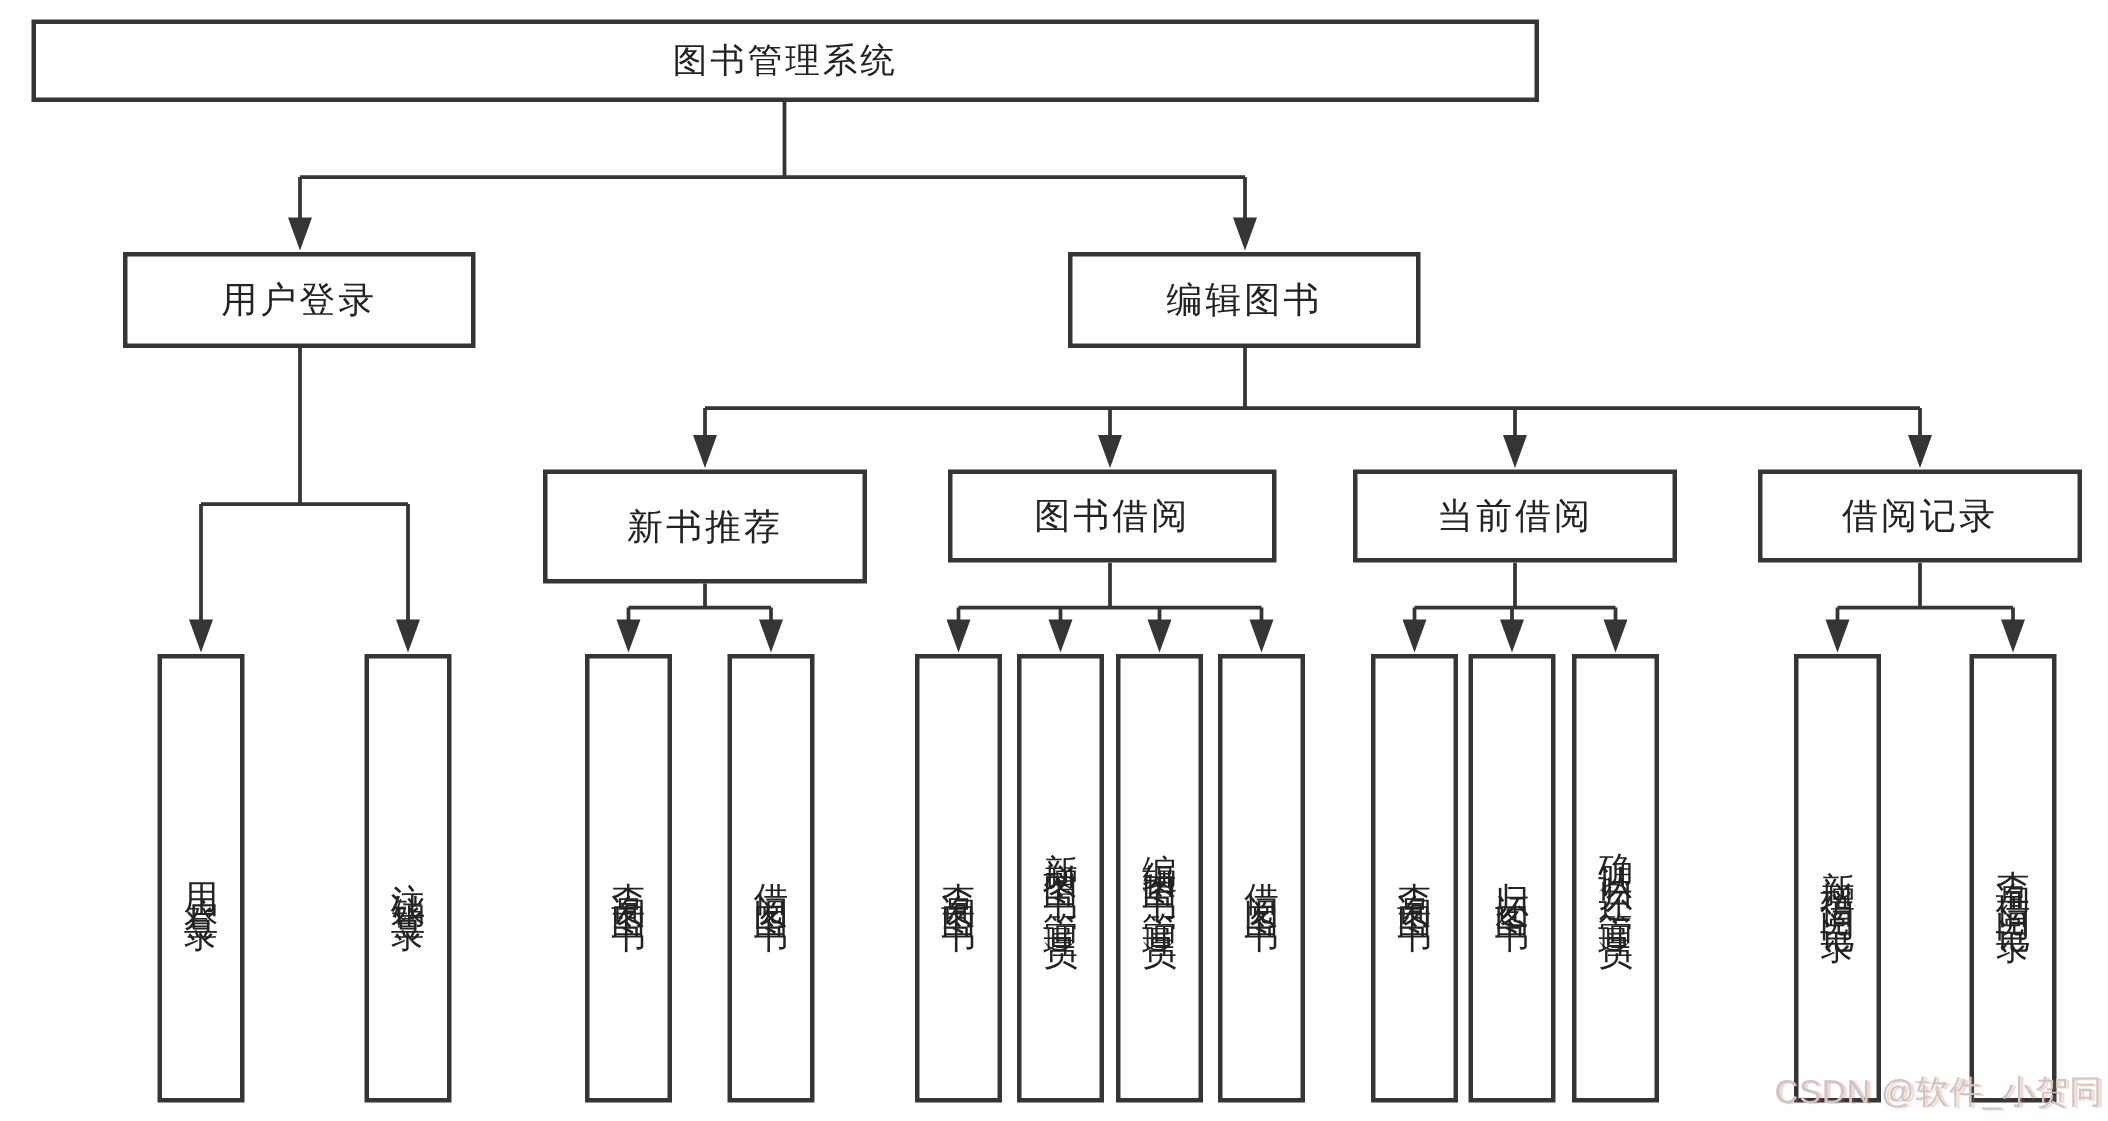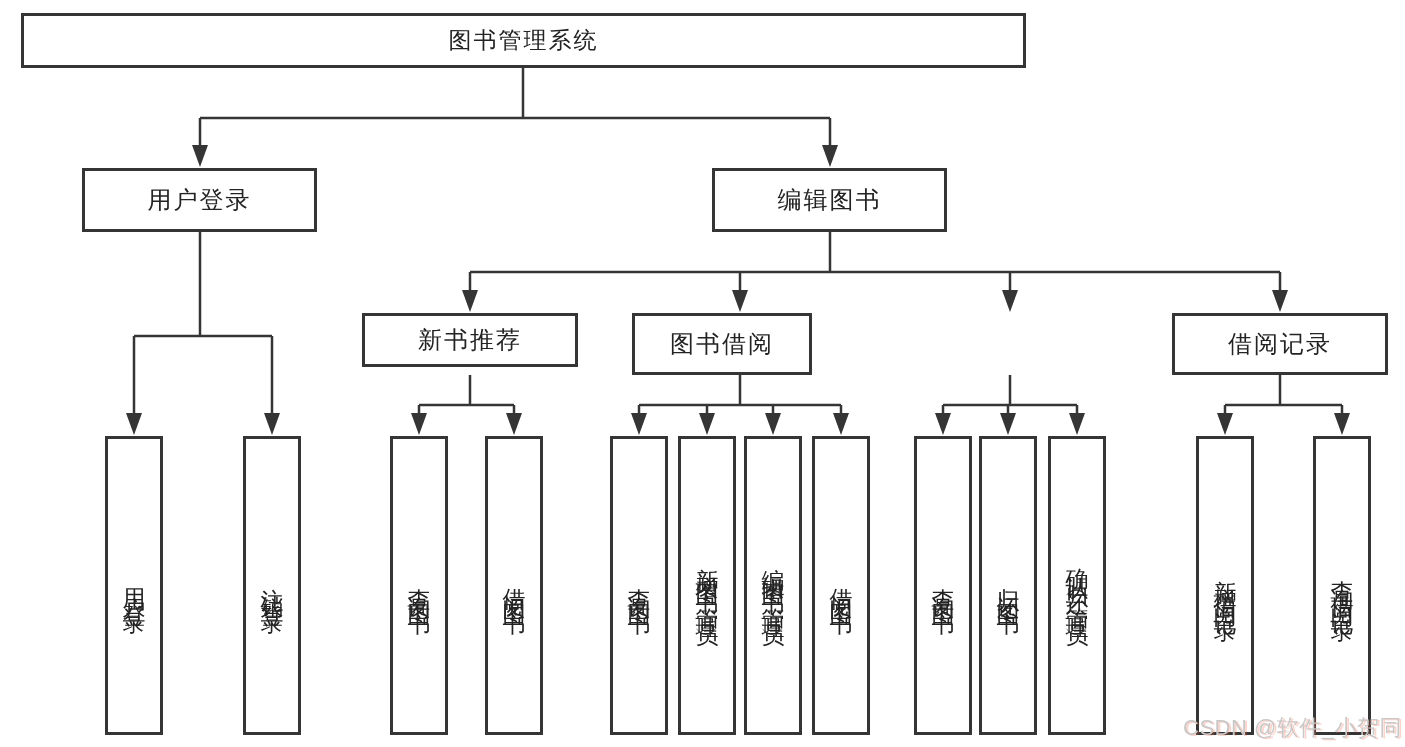--- a/index.html
+++ b/index.html
@@ -61,22 +61,23 @@
       <polygon points="1217,413 1233,413 1225,435"></polygon>
       <polygon points="1334,413 1350,413 1342,435"></polygon>
     </g>
   </svg>
 
   <div class="b h root" style="left:21px;top:13px;width:1005px;height:55px;">图书管理系统</div>
 
   <div class="b h" style="left:82px;top:168px;width:235px;height:64px;">用户登录</div>
   <div class="b h" style="left:712px;top:168px;width:235px;height:64px;">编辑图书</div>
 
-  <div class="b h" style="left:362px;top:313px;width:216px;height:54px;">新书推荐</div>
-  <div class="b h" style="left:632px;top:313px;width:180px;height:62px;">图书借阅</div>
+  <div class="b h" style="left:362px;top:313px;width:216px;height:76px;">新书推荐</div>
+  <div class="b h" style="left:632px;top:313px;width:219px;height:62px;">图书借阅</div>
+  <div class="b h" style="left:902px;top:313px;width:216px;height:62px;">当前借阅</div>
   <div class="b h" style="left:1172px;top:313px;width:216px;height:62px;">借阅记录</div>
 
   <div class="b v" style="left:105px;top:436px;width:58px;height:299px;">用户登录</div>
   <div class="b v" style="left:243px;top:436px;width:58px;height:299px;">注销登录</div>
 
   <div class="b v" style="left:390px;top:436px;width:58px;height:299px;">查询图书</div>
   <div class="b v" style="left:485px;top:436px;width:58px;height:299px;">借阅图书</div>
 
   <div class="b v" style="left:610px;top:436px;width:58px;height:299px;">查询图书</div>
   <div class="b v" style="left:678px;top:436px;width:58px;height:299px;">新增图书（管理员）</div>

